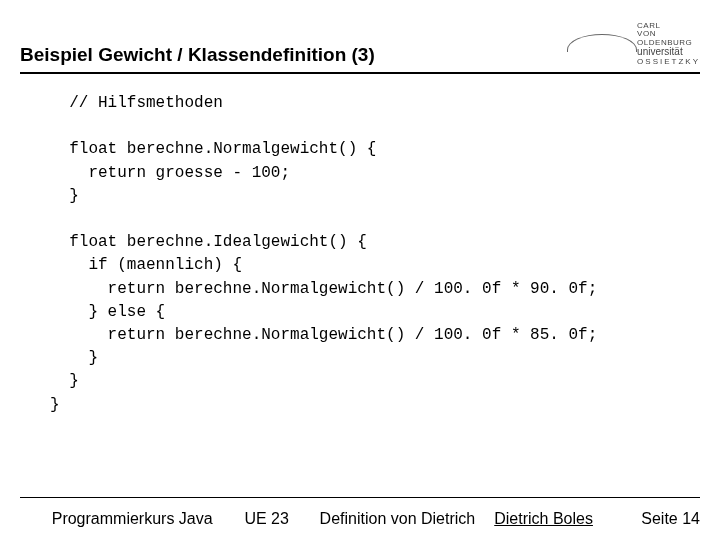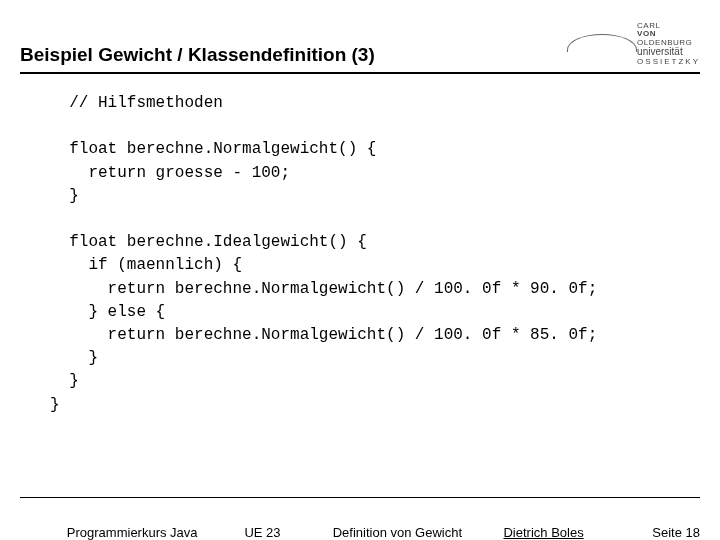--- a/index.html
+++ b/index.html
@@ -52,21 +52,21 @@
     width: 70px;
     height: 18px;
     border: 1.5px solid #666;
     border-bottom: none;
     border-top-left-radius: 40px 18px;
     border-top-right-radius: 40px 18px;
     margin-bottom: 2px;
     box-sizing: border-box;
   }
   .logo-line2 {
-    font-weight: bold;
+    font-weight: normal;
   }
   .logo-uni {
     font-size: 10px;
     letter-spacing: 0;
     margin-top: 20px;
   }
   .logo-city {
     font-size: 8px;
     letter-spacing: 2px;
   }
@@ -83,23 +83,23 @@
     left: 20px;
     right: 20px;
     bottom: 34px;
     border: none;
     border-top: 1px solid #000;
   }
   .footer {
     position: absolute;
     left: 20px;
     right: 20px;
-    bottom: 0;
+    bottom: 12px;
     display: flex;
-    font-size: 13px;
+    font-size: 16px;
     color: #000;
   }
   .footer .f1 { flex: 0 0 33%; text-align: center; }
   .footer .f2 { flex: 0 0 10%; }
   .footer .f3 { flex: 0 0 25%; text-align: center; }
   .footer .f4 { flex: 0 0 18%; text-align: center; text-decoration: underline; }
   .footer .f5 { flex: 1 1 auto; text-align: right; }
 </style>
 </head>
 <body>
@@ -135,18 +135,18 @@
       return berechne.Normalgewicht() / 100. 0f * 85. 0f;
     }
   }
 }</div>
 
   <hr class="footer-rule">
 
   <div class="footer">
     <div class="f1">Programmierkurs Java</div>
     <div class="f2">UE 23</div>
-    <div class="f3">Definition von Gewicht</div>
+    <div class="f3">Definition von Dietrich</div>
     <div class="f4">Dietrich Boles</div>
-    <div class="f5">Seite 18</div>
+    <div class="f5">Seite 14</div>
   </div>
 
 </div>
 
 </body></html>

